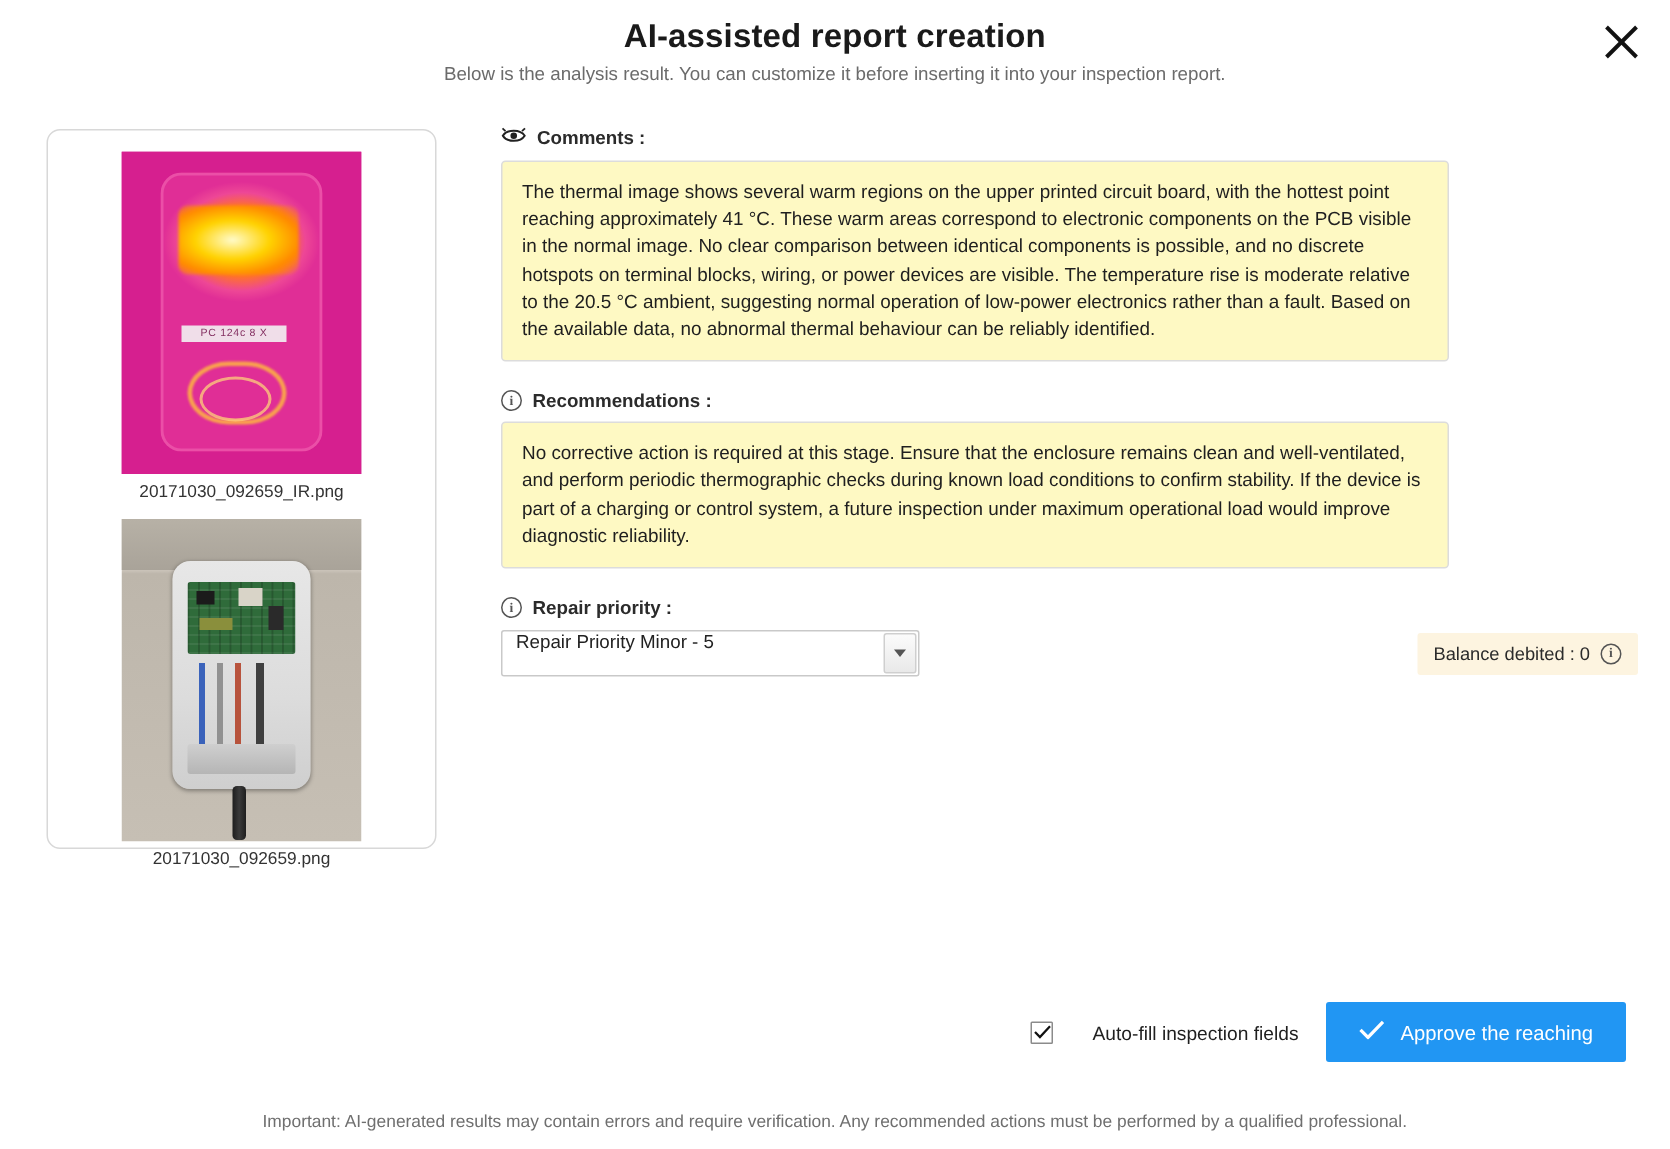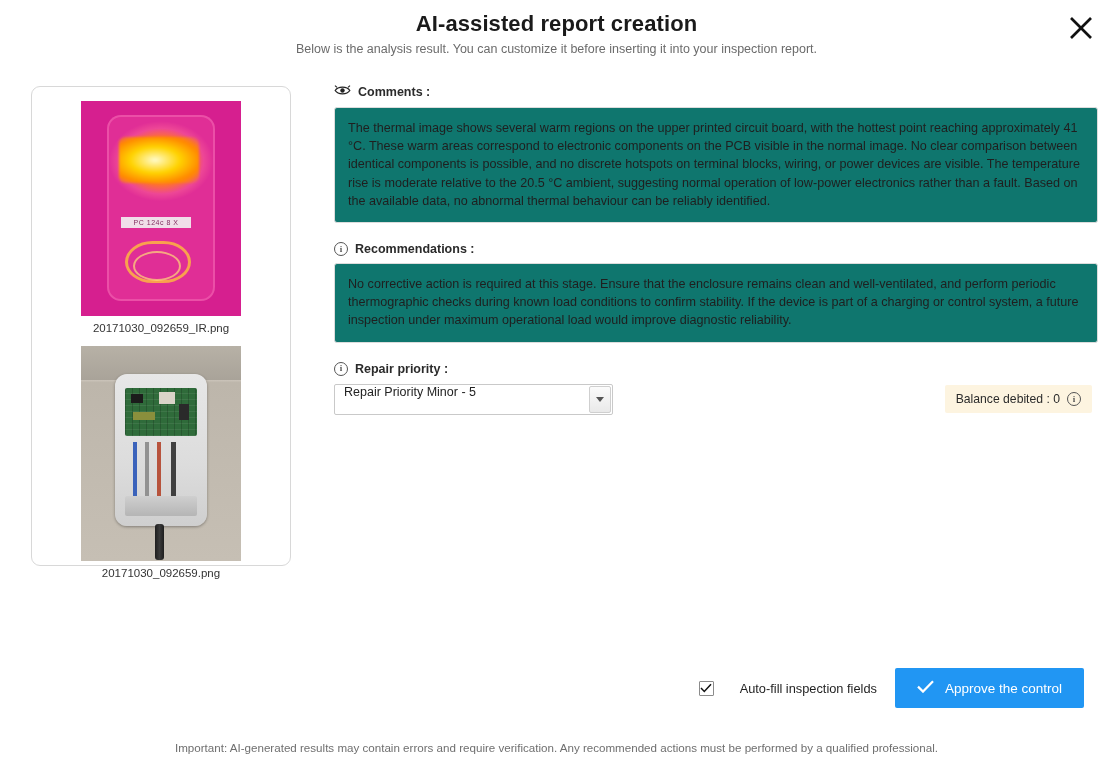--- a/index.html
+++ b/index.html
@@ -216,22 +216,22 @@
   .field-label {
     display: flex;
     align-items: center;
     gap: 7px;
     font-size: 12.5px;
     font-weight: bold;
     color: #2b2b2b;
     margin-bottom: 7px;
   }
   .textbox {
-    width: 764px;
-    background: #0f766e;
+    width: 632px;
+    background: #fef9c3;
     border: 1px solid #dcdcdc;
     border-radius: 3px;
     padding: 11px 13px 12px 13px;
     font-size: 12.6px;
     line-height: 18.2px;
     color: #1f1f1f;
     white-space: pre-wrap;
   }
   .gap-1 { height: 19px; }
   .gap-2 { height: 19px; }
@@ -463,19 +463,19 @@
       </span>
       <span>Auto-fill inspection fields</span>
     </label>
 
     <button class="approve-btn">
       <span>
         <svg width="17" height="13" viewBox="0 0 17 13">
           <polyline points="1,6.6 6,11.6 16,1.3" fill="none" stroke="#ffffff" stroke-width="2.2"></polyline>
         </svg>
       </span>
-      <span>Approve the control</span>
+      <span>Approve the reaching</span>
     </button>
   </div>
 
   <div class="disclaimer">Important: AI-generated results may contain errors and require verification. Any recommended actions must be performed by a qualified professional.</div>
 
 </div>
 
 </body></html>

